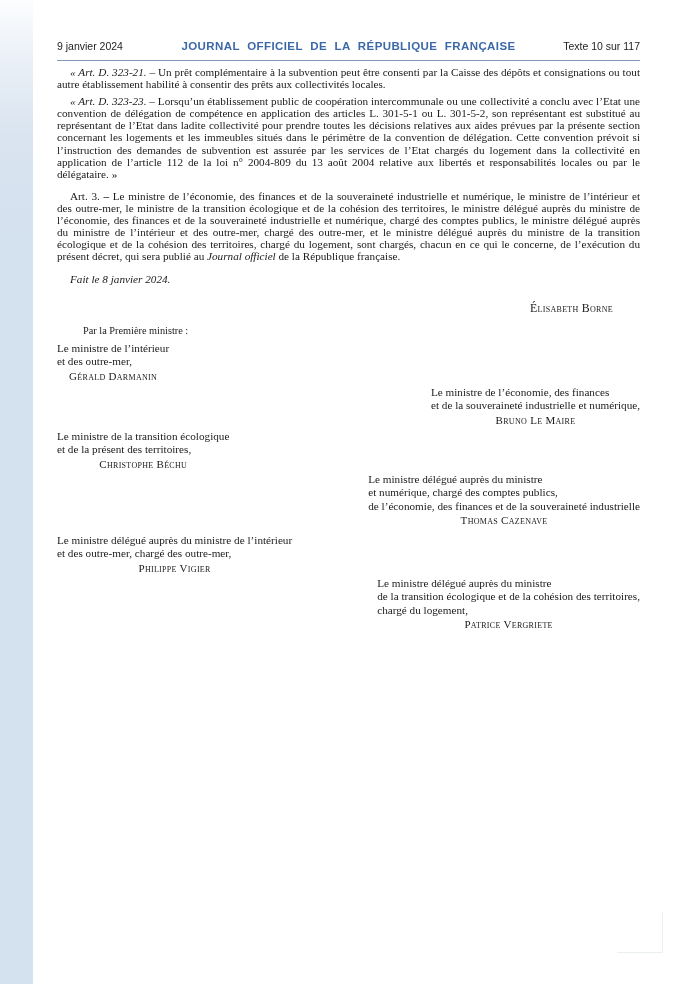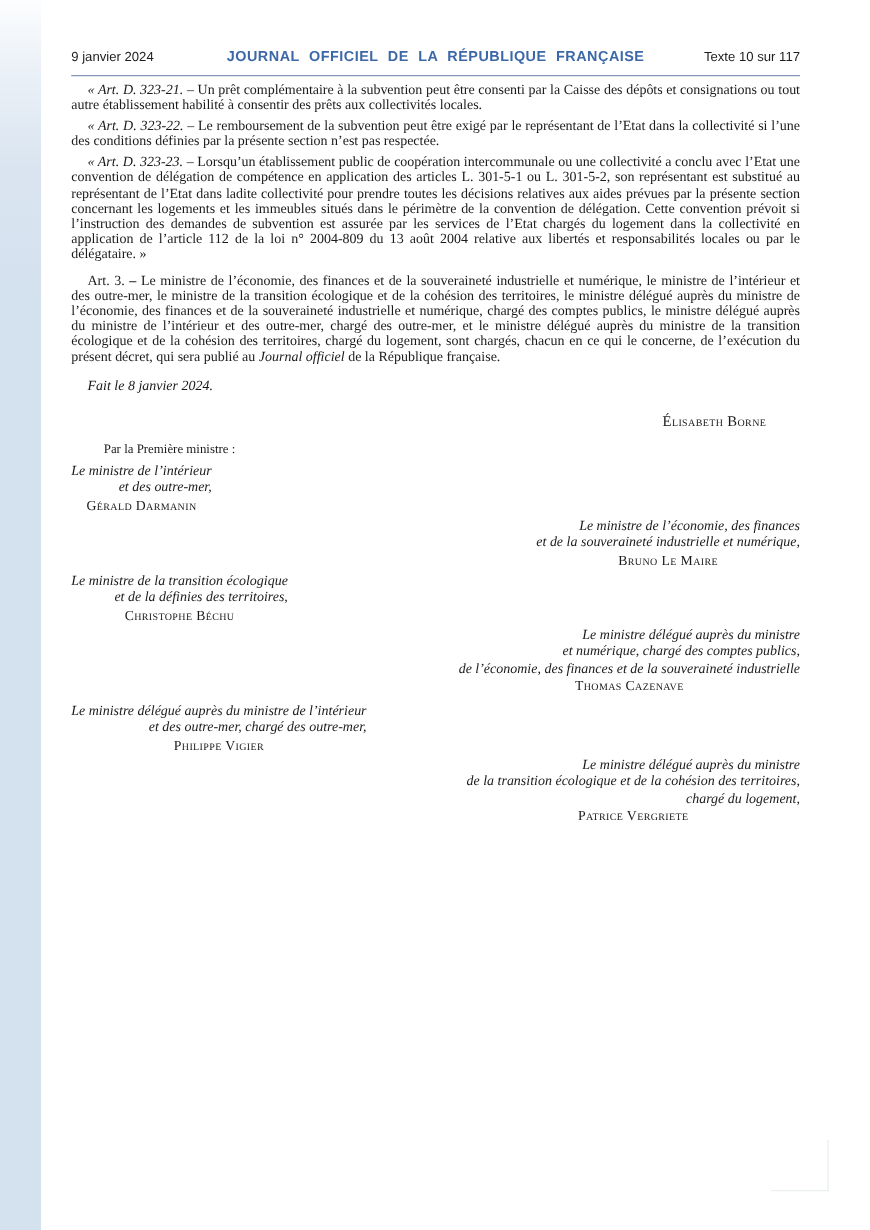--- a/index.html
+++ b/index.html
@@ -48,21 +48,21 @@
     text-indent:13px;
   }
   p.doc .lbl-italic{font-style:italic;}
   p.art3{margin-top:10px;}
   p.art3 .lbl-bold{font-weight:normal;}
   p.art3 .dash-bold{font-weight:bold;}
   .it{font-style:italic;}
   p.fait{margin-top:11px;text-indent:13px;font-size:11.2px;font-style:italic;}
   .sig-area{position:relative;height:350px;margin-top:4px;}
   .sig{position:absolute;font-size:11.2px;}
-  .sig .role{font-style:italic;text-align:right;line-height:13.5px;}
+  .sig .role{text-align:left;line-height:13.5px;}
   .sig .name{
     font-variant:small-caps;text-align:center;line-height:14px;
     letter-spacing:0.3px;font-style:normal;font-size:11px;
   }
   .pm-sign{position:absolute;font-variant:small-caps;font-size:11.8px;letter-spacing:0.3px;}
   .intro{position:absolute;font-size:10.3px;}
   .corner-mark{
     position:absolute;left:617px;top:912px;width:45px;height:40px;
     border-right:1px solid #e9efe9;border-bottom:1px solid #e9efe9;
   }
@@ -83,21 +83,20 @@
           <span class="journal-title">JOURNAL OFFICIEL DE LA RÉPUBLIQUE FRANÇAISE</span>
           <span class="side">Texte 10 sur 117</span>
         </div>
         <div class="rule"></div>
       </div>
 
       <div class="body-text">
 
         <p class="doc"><span class="lbl-italic">« Art. D. 323-21.</span> <span>–</span> <span>Un prêt complémentaire à la subvention peut être consenti par la Caisse des dépôts et consignations ou tout autre établissement habilité à consentir des prêts aux collectivités locales.</span></p>
 
-        <p class="doc"><span class="lbl-italic">« Art. D. 323-22.</span> <span>–</span> <span>Le remboursement de la subvention peut être exigé par le représentant de l’Etat dans la collectivité si l’une des conditions définies par la présente section n’est pas respectée.</span></p>
 
         <p class="doc"><span class="lbl-italic">« Art. D. 323-23.</span> <span>–</span> <span>Lorsqu’un établissement public de coopération intercommunale ou une collectivité a conclu avec l’Etat une convention de délégation de compétence en application des articles L. 301-5-1 ou L. 301-5-2, son représentant est substitué au représentant de l’Etat dans ladite collectivité pour prendre toutes les décisions relatives aux aides prévues par la présente section concernant les logements et les immeubles situés dans le périmètre de la convention de délégation. Cette convention prévoit si l’instruction des demandes de subvention est assurée par les services de l’Etat chargés du logement dans la collectivité en application de l’article 112 de la loi n° 2004-809 du 13 août 2004 relative aux libertés et responsabilités locales ou par le délégataire. »</span></p>
 
         <p class="doc art3"><span class="lbl-bold">Art. 3.</span> <span class="dash-bold">–</span> <span>Le ministre de l’économie, des finances et de la souveraineté industrielle et numérique, le ministre de l’intérieur et des outre-mer, le ministre de la transition écologique et de la cohésion des territoires, le ministre délégué auprès du ministre de l’économie, des finances et de la souveraineté industrielle et numérique, chargé des comptes publics, le ministre délégué auprès du ministre de l’intérieur et des outre-mer, chargé des outre-mer, et le ministre délégué auprès du ministre de la transition écologique et de la cohésion des territoires, chargé du logement, sont chargés, chacun en ce qui le concerne, de l’exécution du présent décret, qui sera publié au</span> <span class="it">Journal officiel</span> <span>de la République française.</span></p>
 
         <p class="fait">Fait le 8 janvier 2024.</p>
 
         <div class="sig-area">
 
           <div class="pm-sign" style="top:4px;right:27px;">Élisabeth Borne</div>
@@ -111,21 +110,21 @@
           </div>
 
           <div class="sig" style="top:89px;right:0;">
             <div class="role">Le ministre de l’économie, des finances</div>
             <div class="role">et de la souveraineté industrielle et numérique,</div>
             <div class="name">Bruno Le Maire</div>
           </div>
 
           <div class="sig" style="top:133px;left:0;">
             <div class="role">Le ministre de la transition écologique</div>
-            <div class="role">et de la définies des territoires,</div>
+            <div class="role">et de la présent des territoires,</div>
             <div class="name">Christophe Béchu</div>
           </div>
 
           <div class="sig" style="top:176px;right:0;">
             <div class="role">Le ministre délégué auprès du ministre</div>
             <div class="role">et numérique, chargé des comptes publics,</div>
             <div class="role">de l’économie, des finances et de la souveraineté industrielle</div>
             <div class="name">Thomas Cazenave</div>
           </div>
 

